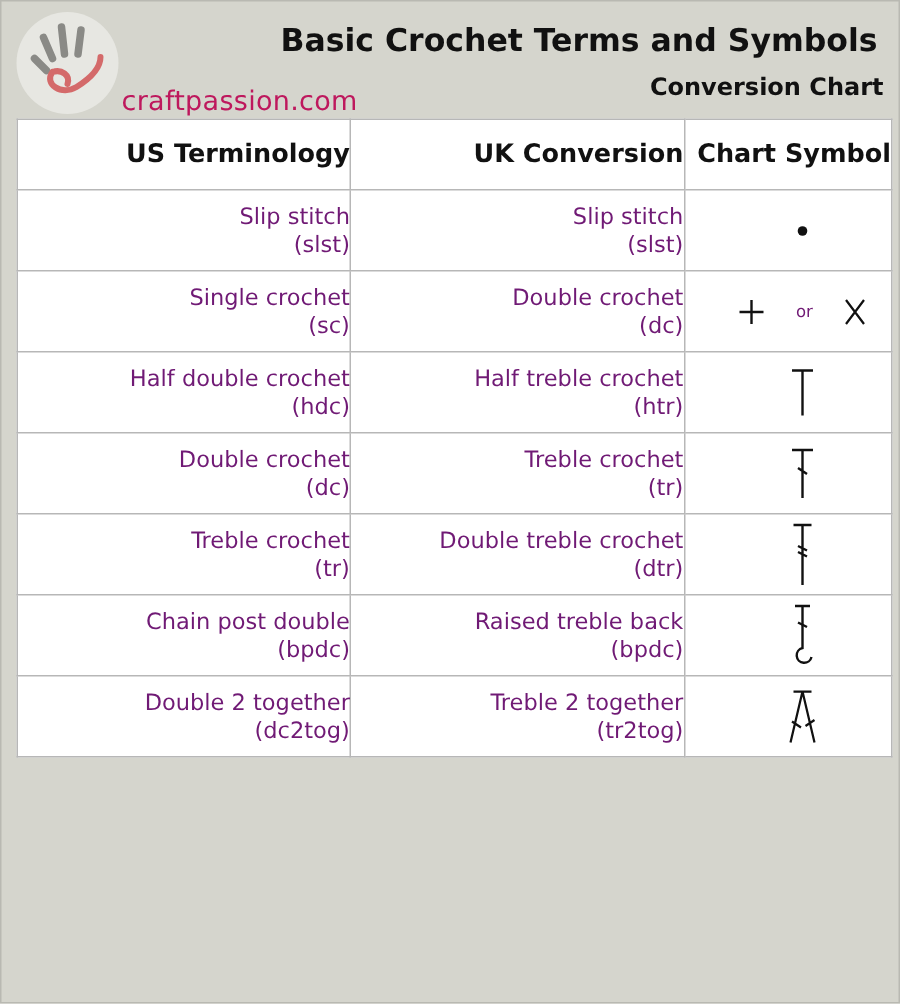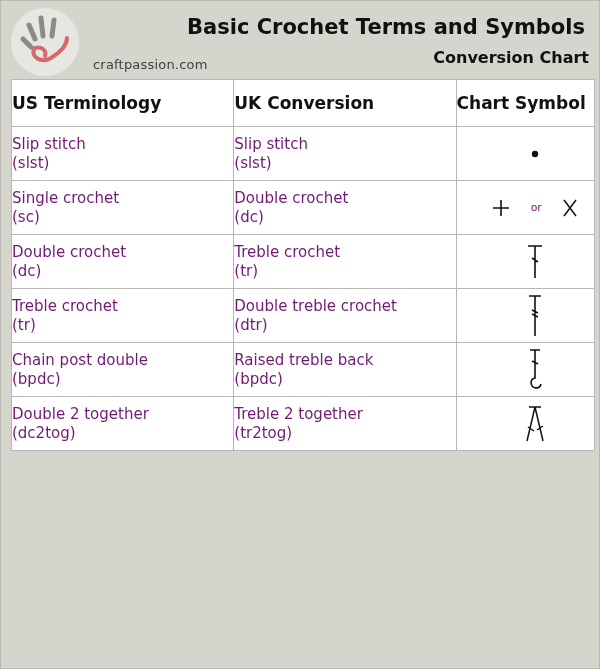--- a/index.html
+++ b/index.html
@@ -1,23 +1,23 @@
 <!DOCTYPE html>
 <html><head>
 <meta charset="utf-8">
 <style>
   html,body{margin:0;padding:0;}
   body{width:600px;height:669px;background:#d5d5cd;position:relative;overflow:hidden;font-family:"DejaVu Sans","Liberation Sans",sans-serif;border:1px solid #b9b9b2;box-sizing:border-box;}
   .logo{position:absolute;left:10px;top:7px;width:68px;height:68px;border-radius:50%;background:#e7e7e2;}
   .logo svg{position:absolute;left:0;top:0;}
-  .site{position:absolute;left:92px;top:56px;font-size:13px;color:#404040;letter-spacing:0.2px;}
+  .site{position:absolute;left:80px;top:56px;font-size:18px;color:#be185d;letter-spacing:0.2px;}
   .title{position:absolute;right:14px;top:14px;font-size:21px;font-weight:bold;color:#111;}
   .subtitle{position:absolute;right:10px;top:47px;font-size:16px;font-weight:bold;color:#111;text-align:center;}
   table{position:absolute;left:10px;top:78px;width:584px;border-collapse:collapse;background:#fff;}
-  td,th{border:1px solid #b7b7b7;text-align:left;vertical-align:middle;padding:0;color:#222;}
+  td,th{border:1px solid #b7b7b7;text-align:right;vertical-align:middle;padding:0;color:#222;}
   th{height:46px;font-size:17px;font-weight:bold;color:#111;}
   td{height:53px;font-size:15px;line-height:19px;color:#701a75;}
   td.c1,th.c1{width:219px;}
   td.c2,th.c2{width:219px;}
   td.sym{width:116px;padding-left:20px;}
   .sym svg{display:block;margin:0 auto;}
   .or{font-size:11px;}
 </style>
 </head>
 <body>
@@ -65,20 +65,29 @@
               <path d="M9 1V17M1 9H17" stroke="#111" stroke-width="1.6"></path>
             </svg>
         <span class="or">or</span>
         <svg width="16" height="18">
               <path d="M2 1L14 17M14 1L2 17" stroke="#111" stroke-width="1.5"></path>
             </svg>
       </div>
     </td>
   </tr>
 
+  <tr>
+    <td class="c1"><span>Half double crochet</span><br><span>(hdc)</span></td>
+    <td class="c2"><span>Half treble crochet</span><br><span>(htr)</span></td>
+    <td class="sym">
+      <svg width="20" height="34">
+            <path d="M3 2H17M10 2V32" stroke="#111" stroke-width="1.6"></path>
+          </svg>
+    </td>
+  </tr>
 
   <tr>
     <td class="c1"><span>Double crochet</span><br><span>(dc)</span></td>
     <td class="c2"><span>Treble crochet</span><br><span>(tr)</span></td>
     <td class="sym">
       <svg width="20" height="36">
             <path d="M3 2H17M10 2V34M7 14L13 18" stroke="#111" stroke-width="1.6"></path>
           </svg>
     </td>
   </tr>

